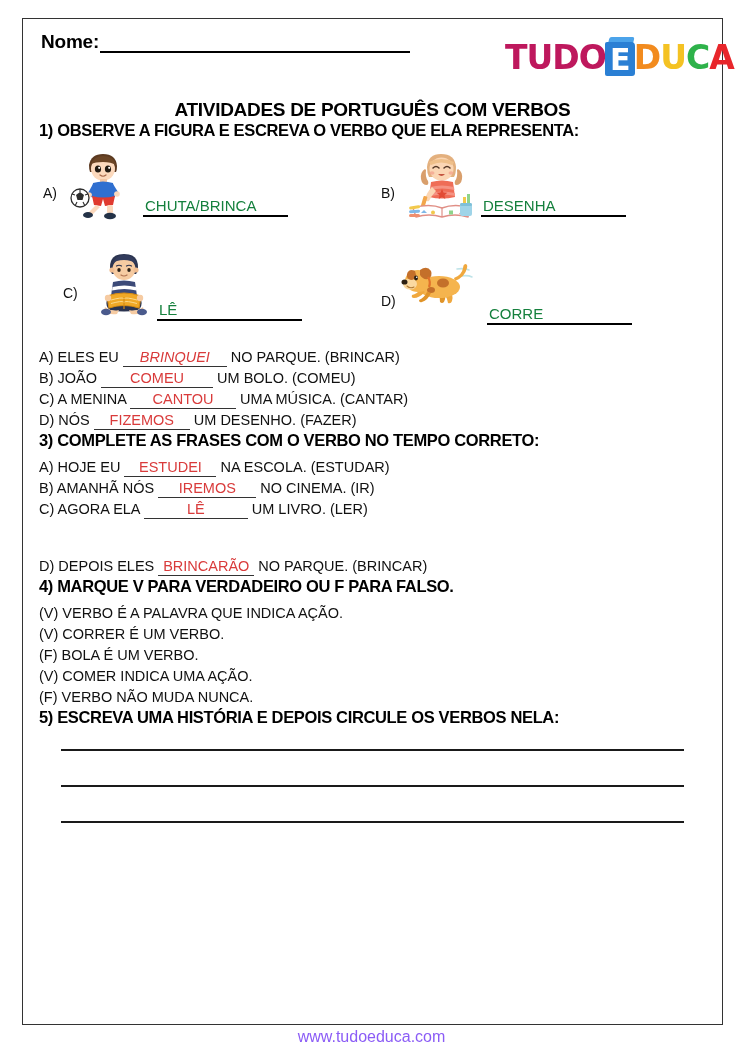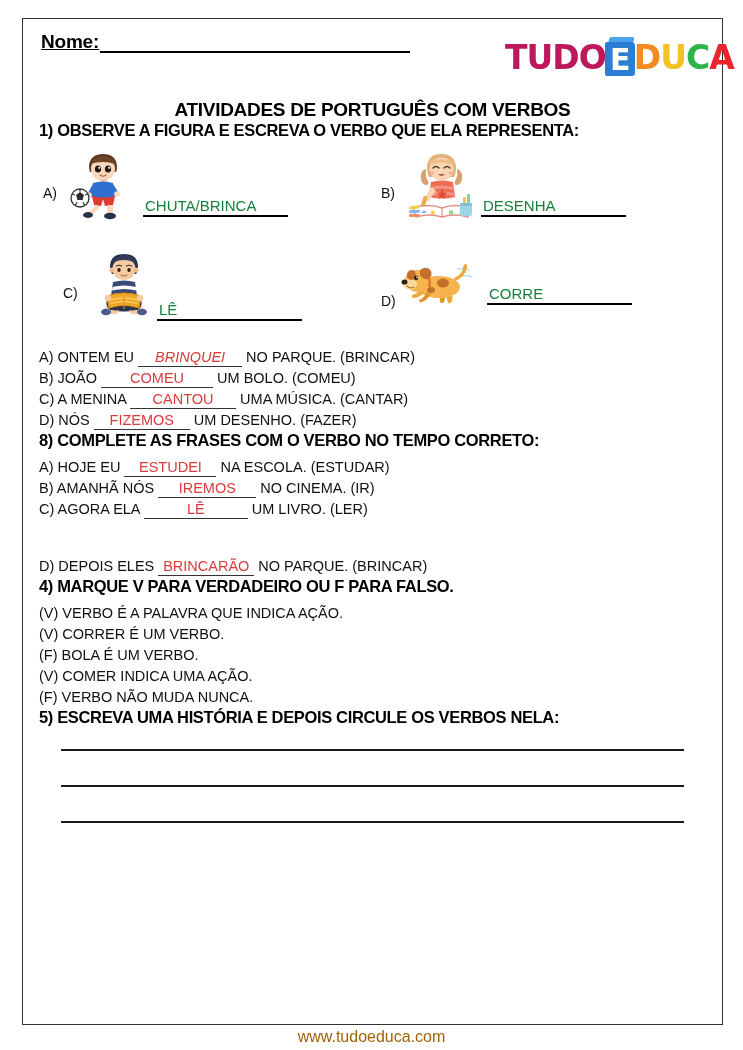--- a/index.html
+++ b/index.html
@@ -31,21 +31,21 @@
   }
   .field-row {
     display: flex;
     align-items: flex-end;
     font-weight: bold;
     font-size: 19px;
     color: #000;
     letter-spacing: -0.2px;
     margin-bottom: 2px;
   }
-  .field-label { white-space: pre; text-decoration: underline; }
+  .field-label { white-space: pre; }
   .name-rule {
     flex: 0 0 310px;
     border-bottom: 2px solid #000;
     height: 15px;
     margin-left: 1px;
   }
   .date-slots { white-space: pre; letter-spacing: 0px; }
 
   .logo {
     position: absolute;
@@ -180,39 +180,39 @@
   #item-a { left: 4px;   top: 2px; }
   #item-b { left: 342px; top: 2px; }
   #item-c { left: 24px;  top: 102px; }
   #item-d { left: 342px; top: 110px; }
 
   .pic-item .pic-letter { left: 0; top: 36px; }
   .pic-item .pic-art    { left: 26px; top: 0; }
   .pic-item .pic-answer { left: 100px; top: 48px; }
 
   #item-d .pic-art { left: 20px; top: 0px; width: 78px; height: 56px; }
-  #item-d .pic-answer { left: 106px; top: 28px; }
+  #item-d .pic-answer { left: 106px; top: 48px; }
   #item-c .pic-answer { left: 94px; top: 52px; }
 
   
   .write-lines { margin-top: 22px; padding: 0 4px; }
   .write-line {
     border-bottom: 2.5px solid #1a1a1a;
     height: 1px;
     margin: 0 18px 34px 18px;
   }
 
   .footer {
     position: absolute;
     left: 0;
     top: 1028px;
     width: 743px;
     text-align: center;
     font-size: 16px;
-    color: #a16207;
+    color: #8b5cf6;
   }
 
   
   svg { display: block; overflow: visible; }
 </style>
 </head>
 <body>
 
 <div class="page-frame">
 
@@ -420,33 +420,33 @@
 
             <path d="M27 20 q3 5 1 10" stroke="#e0702a" stroke-width="2.2" fill="none"></path>
           </svg>
         </span>
         <span class="pic-answer">CORRE</span>
       </div>
     </div>
 
 
     <div class="q-line">
-      <span>A) ONTEM EU </span><span class="answer a-w1">BRINQUEI</span><span> NO PARQUE. (BRINCAR)</span>
+      <span>A) ELES EU </span><span class="answer a-w1">BRINQUEI</span><span> NO PARQUE. (BRINCAR)</span>
     </div>
     <div class="q-line">
       <span>B) JOÃO </span><span class="answer a-w2">COMEU</span><span> UM BOLO. (COMEU)</span>
     </div>
     <div class="q-line">
       <span>C) A MENINA </span><span class="answer a-w3">CANTOU</span><span> UMA MÚSICA. (CANTAR)</span>
     </div>
     <div class="q-line">
       <span>D) NÓS </span><span class="answer a-w4">FIZEMOS</span><span> UM DESENHO. (FAZER)</span>
     </div>
 
-    <div class="q-heading">8) COMPLETE AS FRASES COM O VERBO NO TEMPO CORRETO:</div>
+    <div class="q-heading">3) COMPLETE AS FRASES COM O VERBO NO TEMPO CORRETO:</div>
 
     <div class="q-line">
       <span>A) HOJE EU </span><span class="answer a-w5">ESTUDEI</span><span> NA ESCOLA. (ESTUDAR)</span>
     </div>
     <div class="q-line">
       <span>B) AMANHÃ NÓS </span><span class="answer a-w6">IREMOS</span><span> NO CINEMA. (IR)</span>
     </div>
     <div class="q-line">
       <span>C) AGORA ELA </span><span class="answer a-w7">LÊ</span><span> UM LIVRO. (LER)</span>
     </div>

